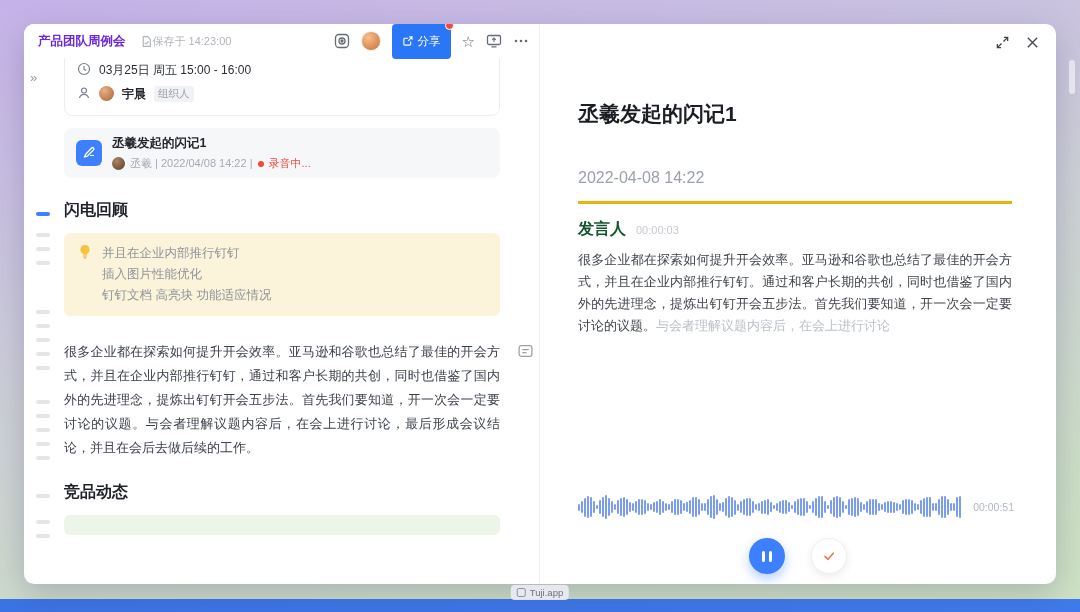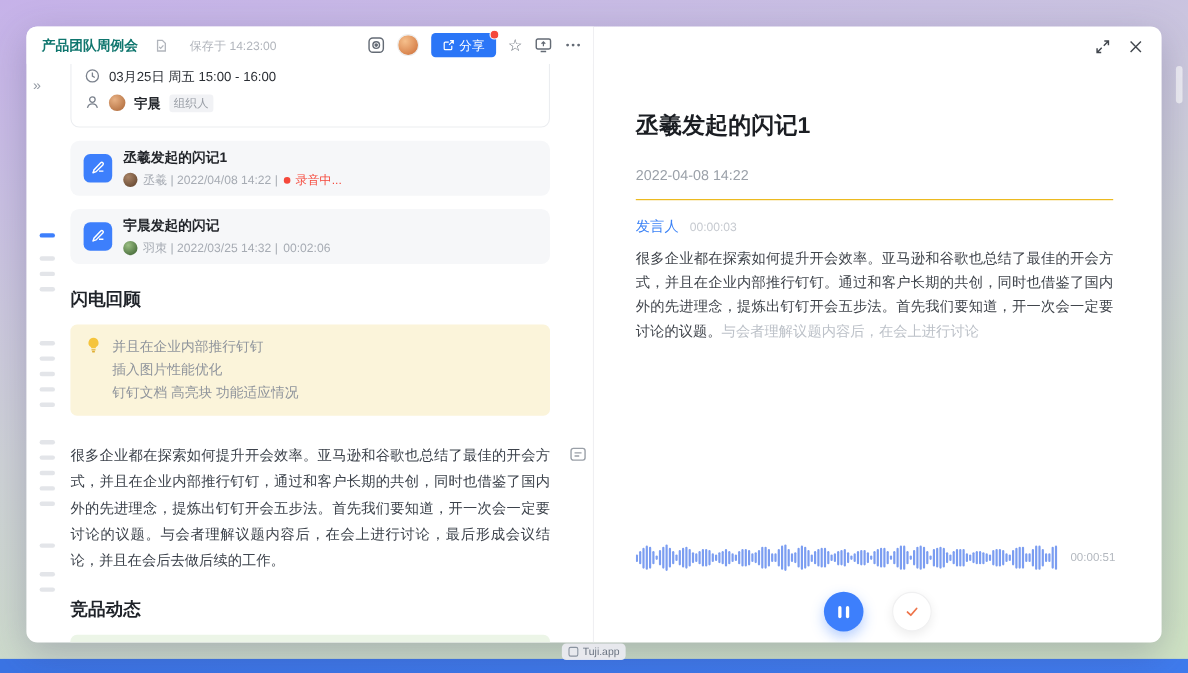--- a/index.html
+++ b/index.html
@@ -15,26 +15,26 @@
   .window {
     position:absolute; left:24px; top:24px; width:1032px; height:560px;
     background:#fff; border-radius:10px; overflow:hidden; display:flex;
     box-shadow:0 10px 34px rgba(70,60,110,.28);
   }
   .left-pane { width:516px; position:relative; border-right:1px solid #efeff2; }
   .right-pane { flex:1; position:relative; }
 
   
   .doc-header { position:absolute; top:0; left:0; right:0; height:34px; display:flex; align-items:center; padding:0 10px 0 14px; background:#fff; z-index:5; }
-  .doc-title { font-size:12.5px; font-weight:700; color:#0f766e; }
-  .saved { display:flex; align-items:center; gap:20px; margin-left:14px; color:#b1b5bc; font-size:11px; }
+  .doc-title { font-size:12.5px; font-weight:700; color:#6d28d9; }
+  .saved { display:flex; align-items:center; gap:0; margin-left:14px; color:#b1b5bc; font-size:11px; }
   .hdr-right { margin-left:auto; display:flex; align-items:center; gap:11px; }
   .hdr-ic { width:16px; height:16px; color:#646b75; display:flex; align-items:center; justify-content:center; cursor:pointer; }
   .avatar-sm { width:20px; height:20px; border-radius:50%; background:radial-gradient(circle at 35% 30%, #f6c08c, #d9854f 70%, #b9663a); border:1px solid #eee; }
-  .share-btn { position:relative; display:flex; align-items:center; gap:5px; height:22px; padding:0 10px; border-radius:4px; background:#2b76f7; color:#fff; font-size:11.5px; cursor:pointer;justify-content:flex-end; }
+  .share-btn { position:relative; display:flex; align-items:center; gap:5px; height:35px; padding:0 10px; border-radius:4px; background:#2b76f7; color:#fff; font-size:11.5px; cursor:pointer;justify-content:flex-end; }
   .share-btn::after { content:""; position:absolute; top:-3px; right:-3px; width:7px; height:7px; border-radius:50%; background:#f5483b; border:1.5px solid #fff; }
   .star { font-size:15px; color:#646b75; line-height:1; cursor:pointer; }
 
   
   .doc-body { position:absolute; top:34px; left:0; right:0; bottom:0; overflow:hidden; }
   .gutter { position:absolute; left:10px; top:0; width:26px; height:100%; }
   .collapse-ch { position:absolute; left:-4px; top:12px; font-size:13px; color:#959ba4; cursor:pointer; }
   .gbar { position:absolute; left:2px; width:14px; height:4px; border-radius:2px; background:#e3e5e9; cursor:pointer; }
   .gbar.active { background:#3d7ffc; }
 
@@ -68,23 +68,23 @@
   .hl-line { font-size:12.5px; color:#8f949c; line-height:21px; }
 
   .doc-par { position:relative; margin-top:24px; font-size:13px; color:#3c424b; line-height:24px; text-align:justify; }
   .comment-ic { position:absolute; right:-34px; top:3px; width:17px; height:17px; color:#9aa0a8; cursor:pointer; }
 
   
   .rp-icons { position:absolute; top:11px; right:16px; display:flex; gap:15px; z-index:5; }
   .rp-ic { width:15px; height:15px; color:#41464d; cursor:pointer; }
   .rp-content { padding:76px 44px 0 38px; }
   .rp-title { font-size:21px; font-weight:700; color:#1b1e23; }
-  .rp-date { margin-top:24px; padding-bottom:14px; font-size:13px; color:#9ba1a9; border-bottom:1px solid #eab308; }
+  .rp-date { margin-top:41px; padding-bottom:14px; font-size:16px; color:#9ba1a9; border-bottom:3px solid #eab308; }
   .speaker-row { margin-top:15px; display:flex; align-items:baseline; gap:10px; }
-  .speaker-label { font-size:13px; color:#3b82f6; }
+  .speaker-label { font-size:16px; color:#14532d;font-weight:bold; }
   .speaker-time { font-size:11px; color:#c6cad0; }
   .transcript { margin-top:9px; font-size:13px; line-height:22px; color:#40454c; text-align:justify; }
   .pending { color:#bcc1c8; }
 
   .audio-row { position:absolute; left:38px; right:42px; bottom:64px; display:flex; align-items:center; gap:8px; }
   #waveform { flex:1; height:26px; display:flex; align-items:center; gap:1px; overflow:hidden; cursor:pointer; }
   .wbar { width:2px; border-radius:1px; background:#7b9df1; flex:0 0 auto; }
   .audio-time { font-size:10.5px; color:#b3b8bf; flex:0 0 auto; }
 
   .controls { position:absolute; left:0; right:0; bottom:10px; display:flex; justify-content:center; gap:26px; }
@@ -209,36 +209,20 @@
             <div class="fc-title">丞羲发起的闪记1</div>
             <div class="fc-meta">
               <span class="avatar-xxs av-brown"></span>
               <span>丞羲 | 2022/04/08 14:22 |</span>
               <span class="rec-dot"></span>
               <span class="rec-text">录音中...</span>
             </div>
           </div>
         </div>
 
-        <div class="flash-card">
-          <span class="note-ic">
-            <svg width="14" height="14" viewBox="0 0 14 14" fill="none" stroke="#fff" stroke-width="1.3">
-                <path d="M2.5 11.5l.9-3L9.6 2a1.3 1.3 0 0 1 1.9 1.9L5.3 10.1l-2.8.9z"></path>
-                <path d="M8 9.5h4" stroke-width="1.2"></path>
-              </svg>
-          </span>
-          <div>
-            <div class="fc-title">宇晨发起的闪记</div>
-            <div class="fc-meta">
-              <span class="avatar-xxs av-green"></span>
-              <span>羽朿 | 2022/03/25 14:32 |</span>
-              <span>00:02:06</span>
-            </div>
-          </div>
-        </div>
 
         <div class="h2">闪电回顾</div>
 
         <div class="hl-block hl-yellow">
           <svg class="hl-ic" viewBox="0 0 16 16">
               <path d="M8 1a4.6 4.6 0 0 1 2.7 8.3c-.4.3-.7.7-.7 1.1v.3H6v-.3c0-.4-.3-.8-.7-1.1A4.6 4.6 0 0 1 8 1z" fill="#f5c43c"></path>
               <rect x="6" y="11.4" width="4" height="1.2" rx=".6" fill="#dfae33"></rect>
               <rect x="6.6" y="13.2" width="2.8" height="1.2" rx=".6" fill="#dfae33"></rect>
             </svg>
           <div class="hl-line">并且在企业内部推行钉钉</div>

